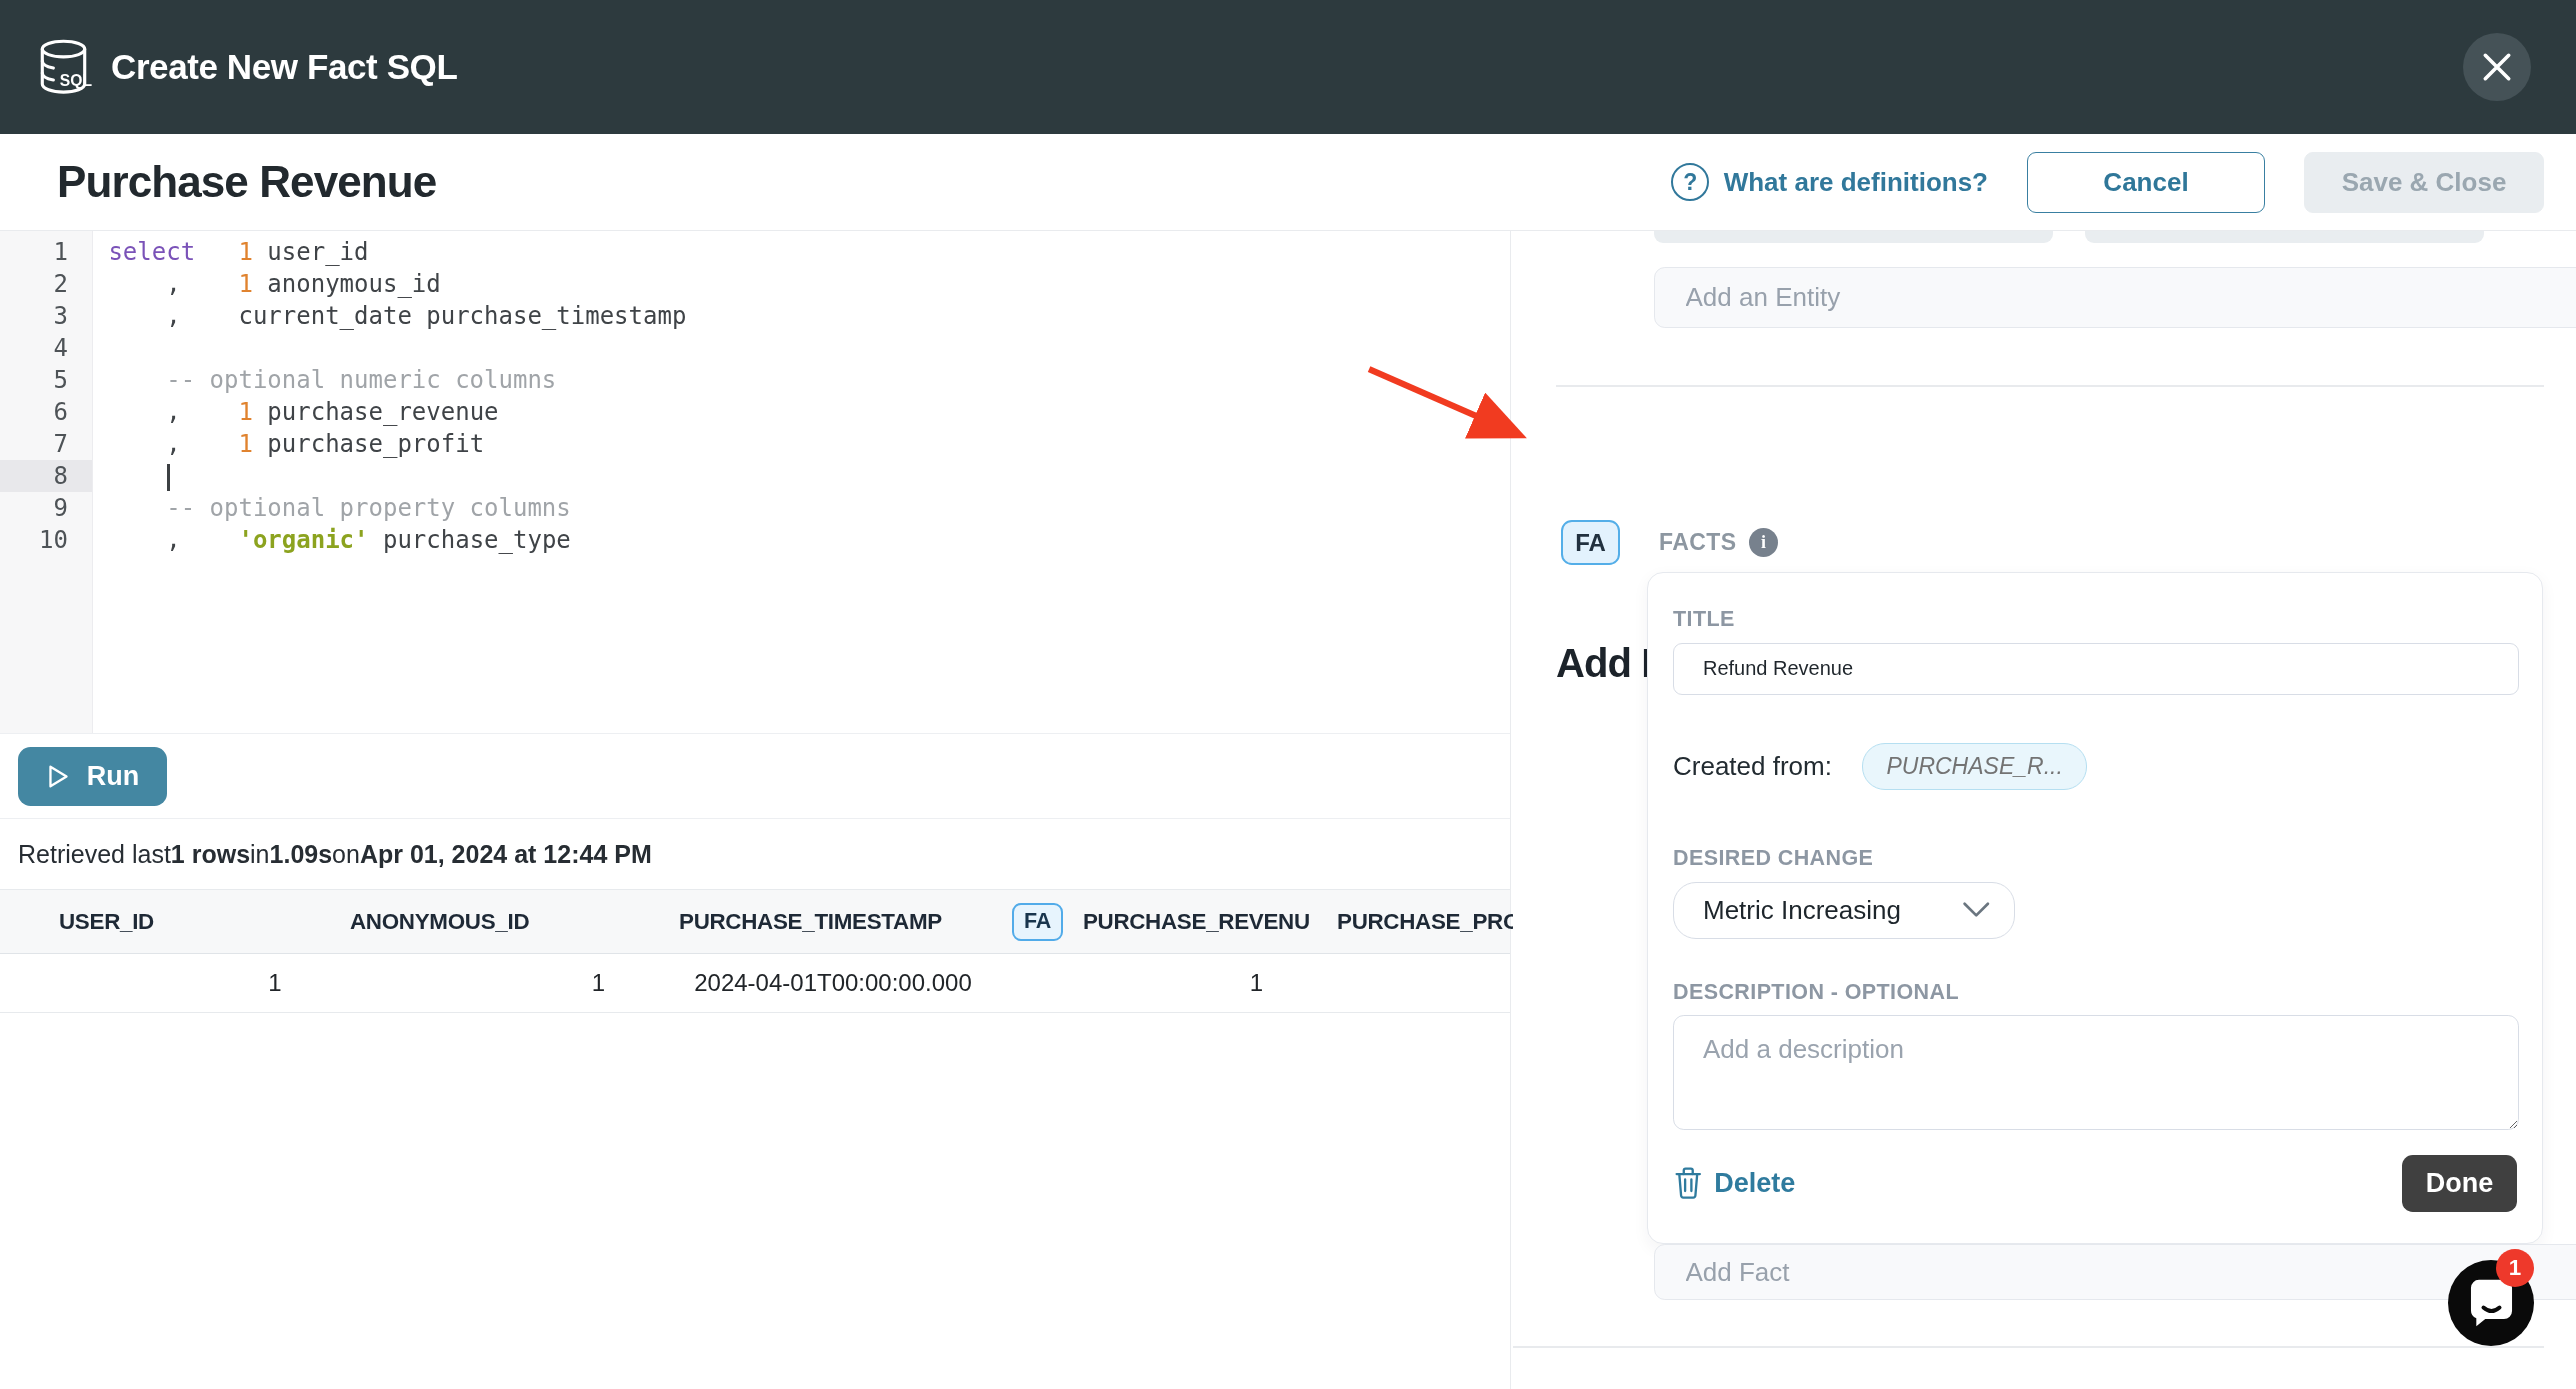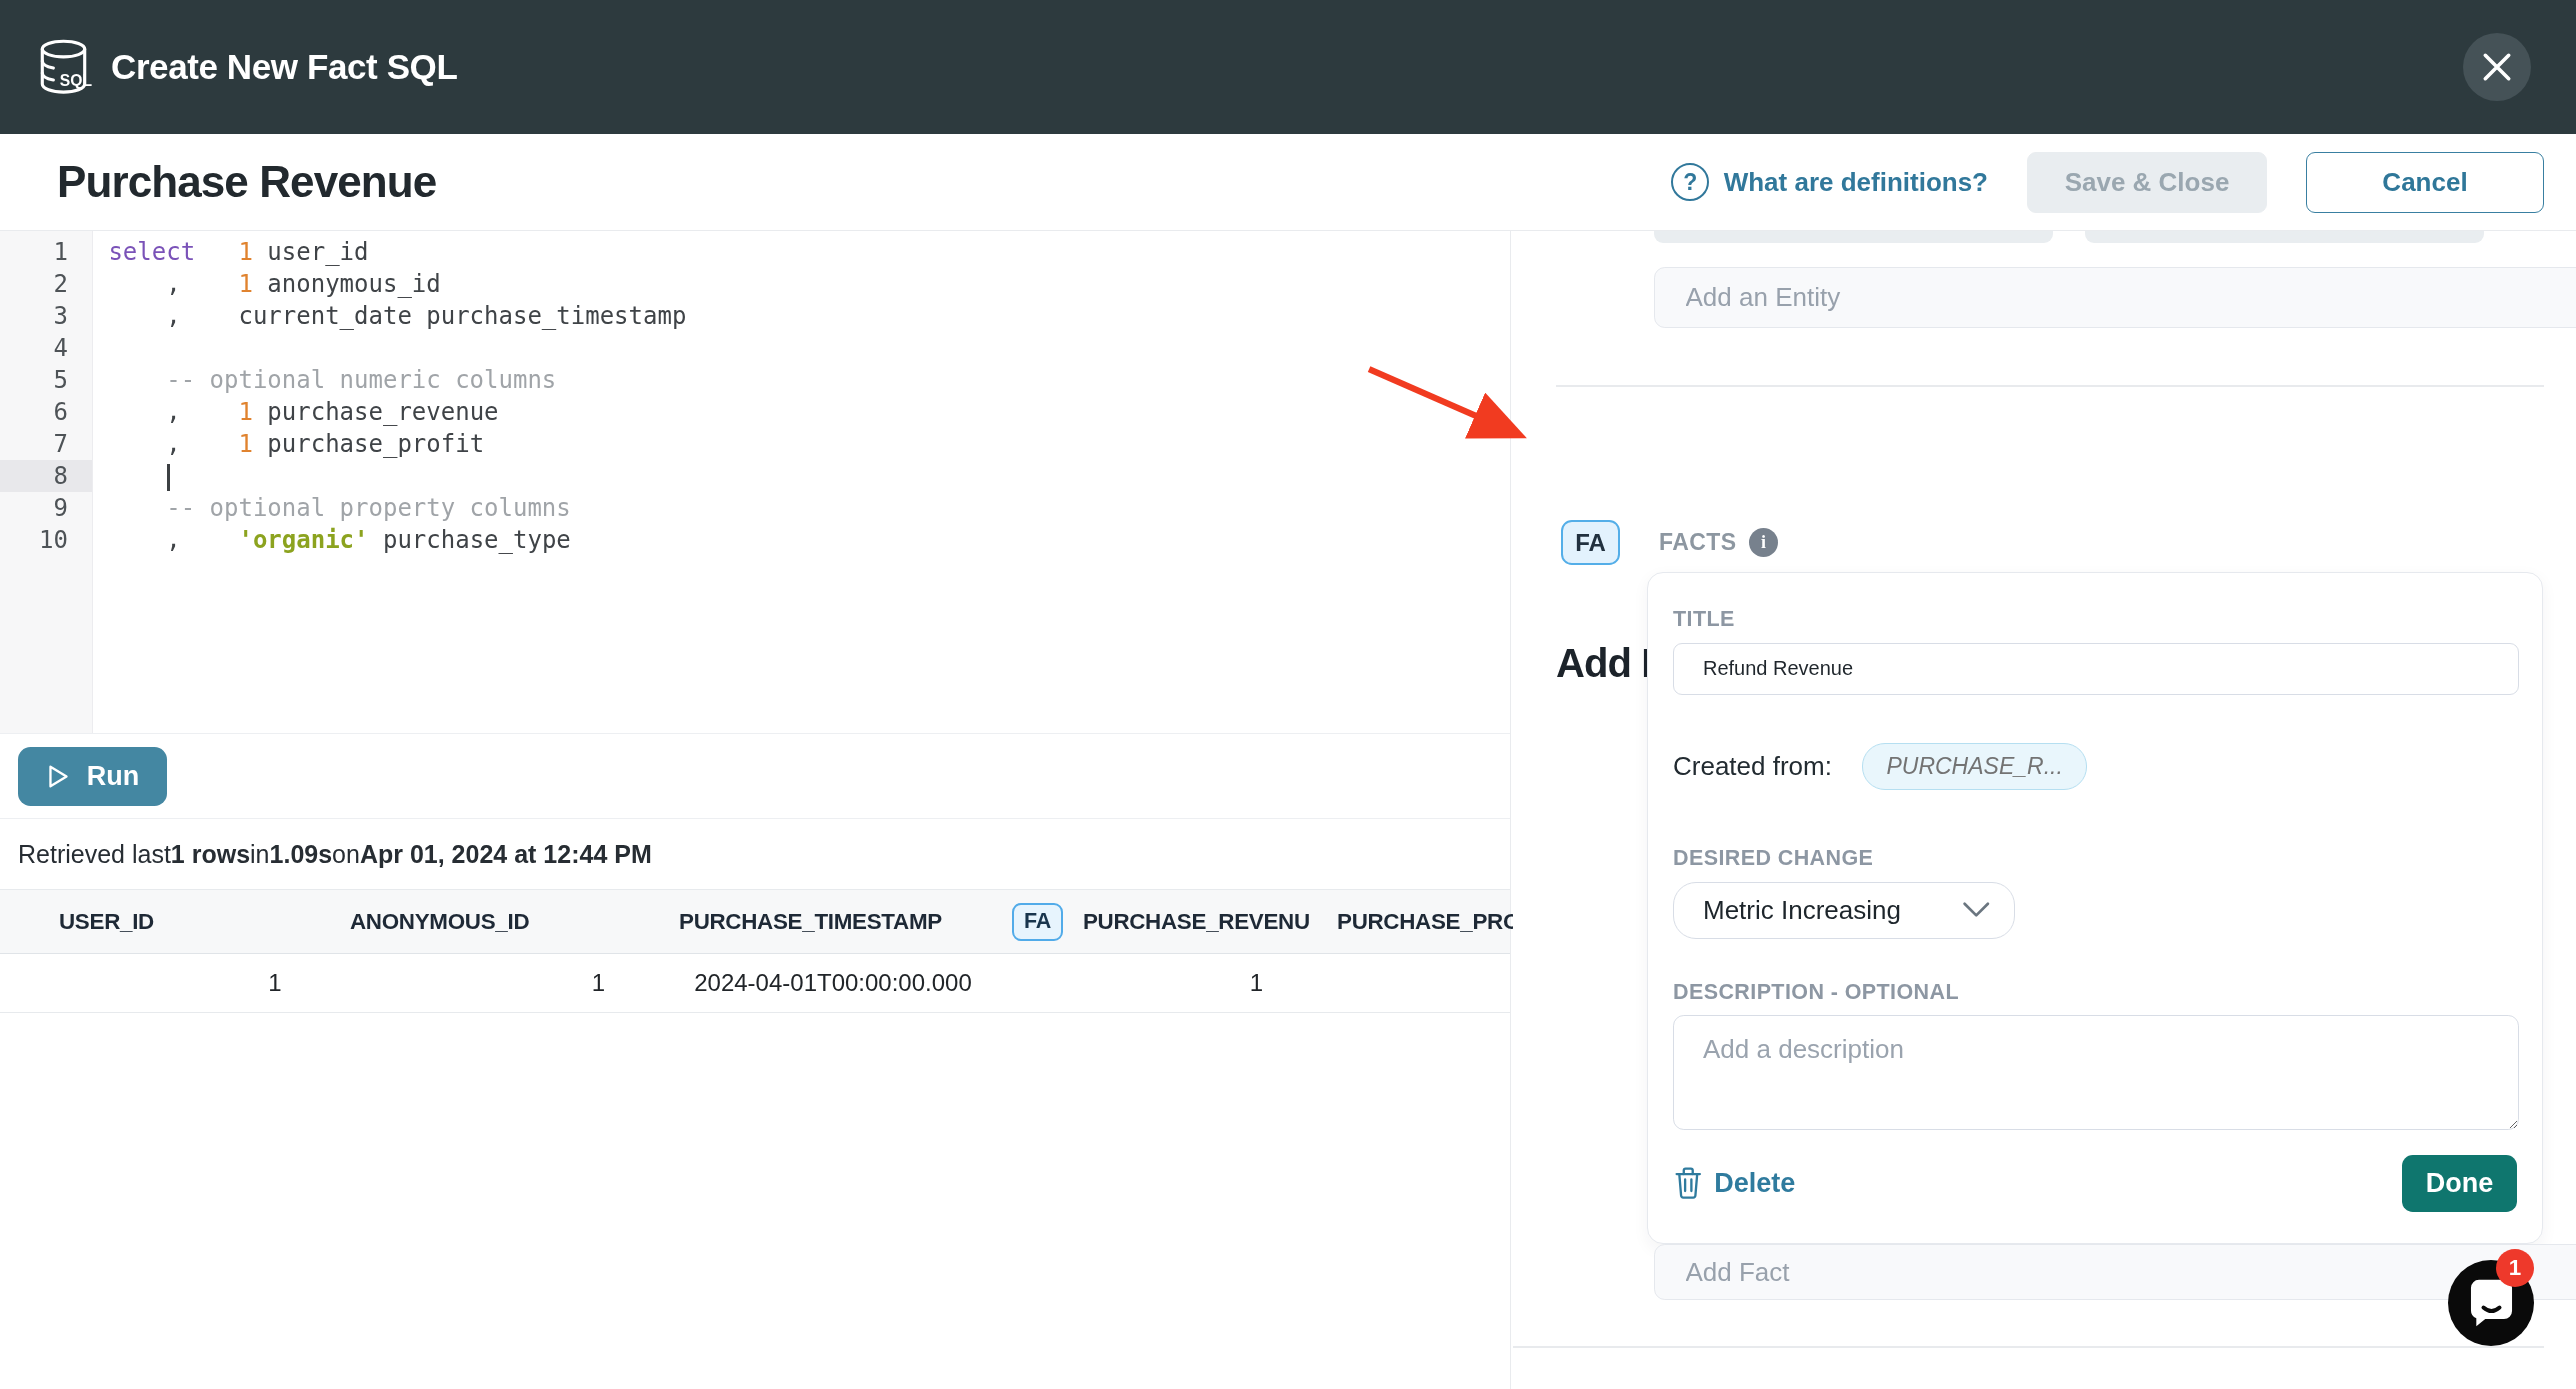--- a/index.html
+++ b/index.html
@@ -119,21 +119,21 @@
   .select-box { margin-top:10.8px; width:342px; height:57px; border:1.8px solid #d8dde6; border-radius:23px;
     display:flex; align-items:center; justify-content:space-between; padding:0 23px 0 29px; cursor:pointer; }
   .select-value { font-size:26px; color:#1d252b; font-weight:500; }
   .desc-label { margin-top:41px; }
   .desc-area { margin-top:10.8px; width:846px; height:115px; border:1.8px solid #d8dde6; border-radius:10.8px;
     padding:18px 29px; font-size:26px; color:#1f262c; outline:none; resize:vertical;
     font-family:"Liberation Sans",sans-serif; }
   .desc-area::placeholder { color:#9aa3ae; }
   .card-footer { margin-top:21.5px; display:flex; align-items:center; justify-content:space-between; }
   .delete-link { display:flex; align-items:center; gap:10.8px; color:#2f7b9e; font-size:27px; font-weight:700; cursor:pointer; }
-  .done-btn { width:115px; height:57px; background:#0f766e; border-radius:10.8px; color:#fff;
+  .done-btn { width:115px; height:57px; background:#404040; border-radius:10.8px; color:#fff;
     font-size:27px; font-weight:700; display:flex; align-items:center; justify-content:center; cursor:pointer; }
 
   
   .anno-arrow { position:absolute; left:1344px; top:351px; width:224px; height:117px; pointer-events:none; }
 
   
   .chat-launcher { position:absolute; left:2448px; top:1260px; width:86px; height:86px; border-radius:50%;
     background:#0a0a0a; display:flex; align-items:center; justify-content:center; cursor:pointer; }
   .chat-badge { position:absolute; left:48px; top:-10.8px; width:38px; height:38px; border-radius:50%;
     background:#ee392b; color:#fff; font-size:22.4px; font-weight:700;
@@ -162,22 +162,22 @@
     </div>
   </div>
 
   <div class="toolbar">
     <div class="page-title">Purchase Revenue</div>
     <div class="toolbar-right">
       <div class="help-link">
         <span class="help-circle">?</span>
         <span>What are definitions?</span>
       </div>
+      <div class="btn btn-cancel">Cancel</div>
       <div class="btn btn-save">Save &amp; Close</div>
-      <div class="btn btn-cancel">Cancel</div>
     </div>
   </div>
 
   <div class="left-region">
 
     <div class="editor">
       <div class="gutter" id="gutter">
           <div class="gutter-line">1</div>
           <div class="gutter-line">2</div>
           <div class="gutter-line">3</div>

